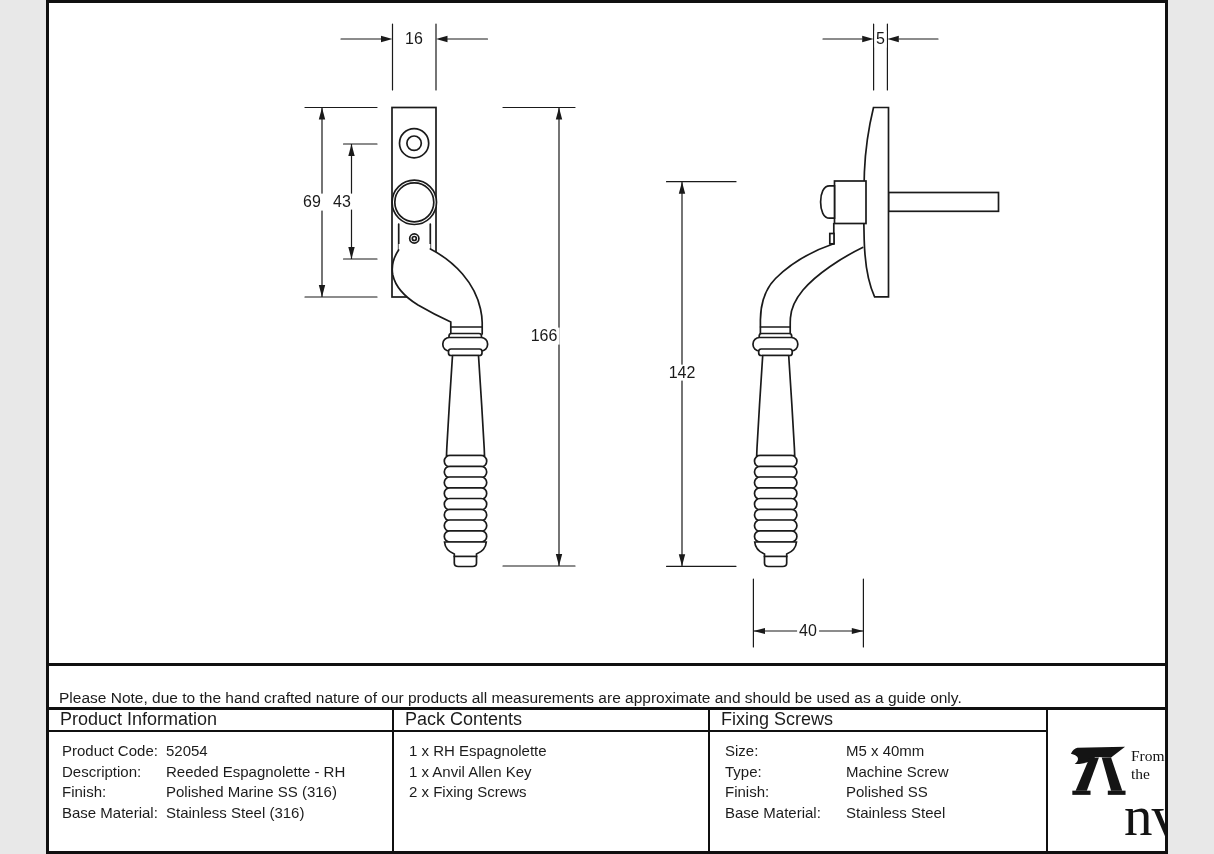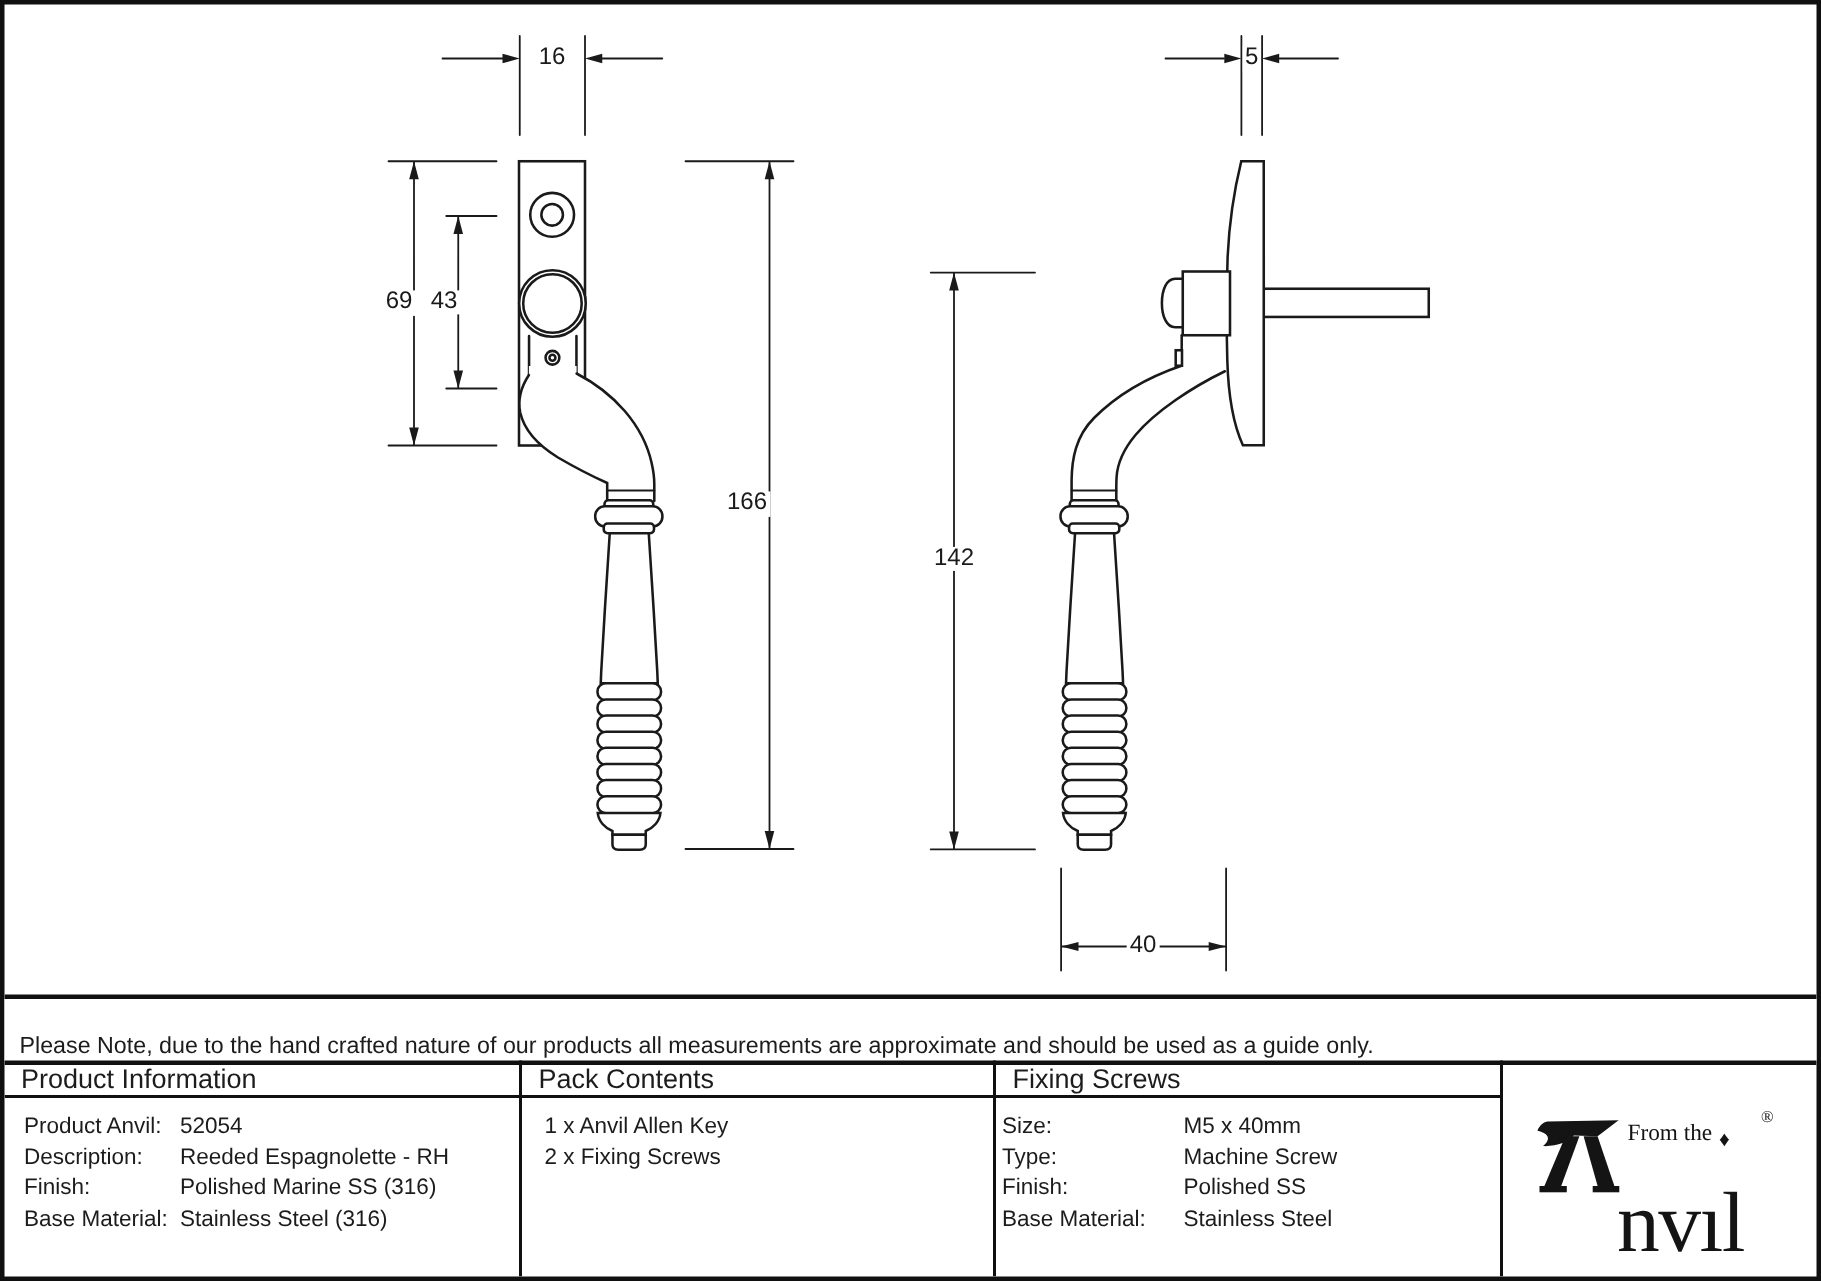--- a/index.html
+++ b/index.html
@@ -1,17 +1,17 @@
 <!DOCTYPE html>
 <html><head>
 <meta charset="utf-8">
 <style>
   html,body{margin:0;padding:0;background:#e8e8e8;}
   .sheet{
-    position:relative;width:1214px;height:854px;margin:0 auto;
+    position:relative;width:1122px;height:854px;margin:0 auto;
     background:#fff;border:3px solid #101010;box-sizing:border-box;
     font-family:"Liberation Sans",sans-serif;color:#1c1c1c;overflow:hidden;
   }
   .drawing{position:absolute;left:-3px;top:-3px;width:1214px;height:664px;}
   .drawing svg{position:absolute;left:0;top:0;}
   .dim{
     position:absolute;transform:translate(-50%,-50%);
     font-size:16px;color:#1a1a1a;background:#fff;padding:0 2px;line-height:1.05;
     white-space:nowrap;
   }
@@ -26,21 +26,21 @@
   }
   .spec-col{position:relative;box-sizing:border-box;}
   .spec-col + .spec-col{border-left:2px solid #101010;}
   .spec-header{
     height:23px;line-height:24px;border-bottom:2px solid #101010;
     padding-left:11px;font-size:18px;
   }
   .spec-body{padding-top:9px;font-size:15px;line-height:20.6px;}
   .spec-row{white-space:nowrap;}
   .lblw1{display:inline-block;width:104px;padding-left:13px;}
-  .lblw3{display:inline-block;width:121px;padding-left:4px;}
+  .lblw3{display:inline-block;width:121px;padding-left:15px;}
   .pack-line{padding-left:15px;}
   
   .logo-cell{position:relative;}
   .logo{position:absolute;left:0;top:0;width:100%;height:100%;}
   .logo *{position:absolute;color:#141414;}
   .anvil-a{left:22px;top:37px;}
   .brand-rest{
     left:76px;top:40px;font-family:"Liberation Serif",serif;font-size:57px;line-height:1;
     letter-spacing:-1px;font-weight:500;margin-top:40px;
   }
@@ -184,37 +184,38 @@
   <div class="note-box">
     <span>Please Note, due to the hand crafted nature of our products all measurements are approximate and should be used as a guide only.</span>
   </div>
 
   <div class="spec-table">
 
     <div class="spec-col">
       <div class="spec-header">Product Information</div>
       <div class="spec-body">
         <div class="spec-row">
-          <span class="lblw1">Product Anvil:</span><span>52054</span>
+          <span class="lblw1">Product Code:</span><span>52054</span>
         </div>
         <div class="spec-row">
           <span class="lblw1">Description:</span><span>Reeded Espagnolette - RH</span>
         </div>
         <div class="spec-row">
           <span class="lblw1">Finish:</span><span>Polished Marine SS (316)</span>
         </div>
         <div class="spec-row">
           <span class="lblw1">Base Material:</span><span>Stainless Steel (316)</span>
         </div>
       </div>
     </div>
 
     <div class="spec-col">
       <div class="spec-header">Pack Contents</div>
       <div class="spec-body">
+        <div class="spec-row pack-line">1 x RH Espagnolette</div>
         <div class="spec-row pack-line">1 x Anvil Allen Key</div>
         <div class="spec-row pack-line">2 x Fixing Screws</div>
       </div>
     </div>
 
     <div class="spec-col">
       <div class="spec-header">Fixing Screws</div>
       <div class="spec-body">
         <div class="spec-row">
           <span class="lblw3">Size:</span><span>M5 x 40mm</span>

